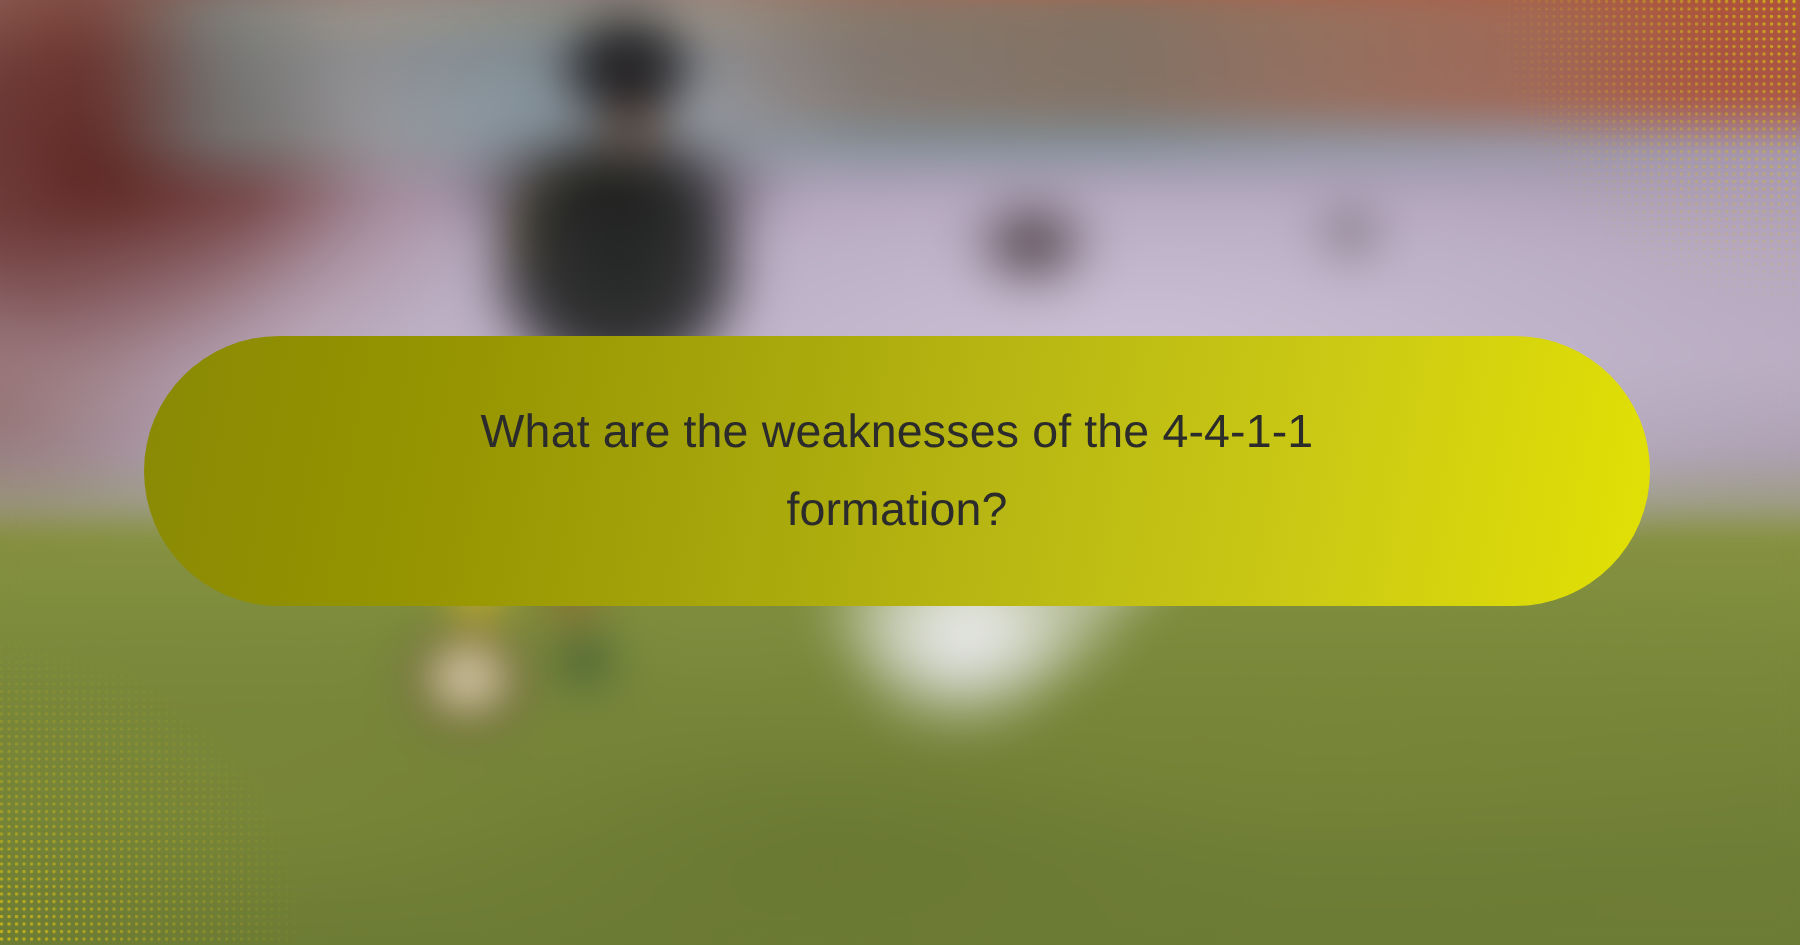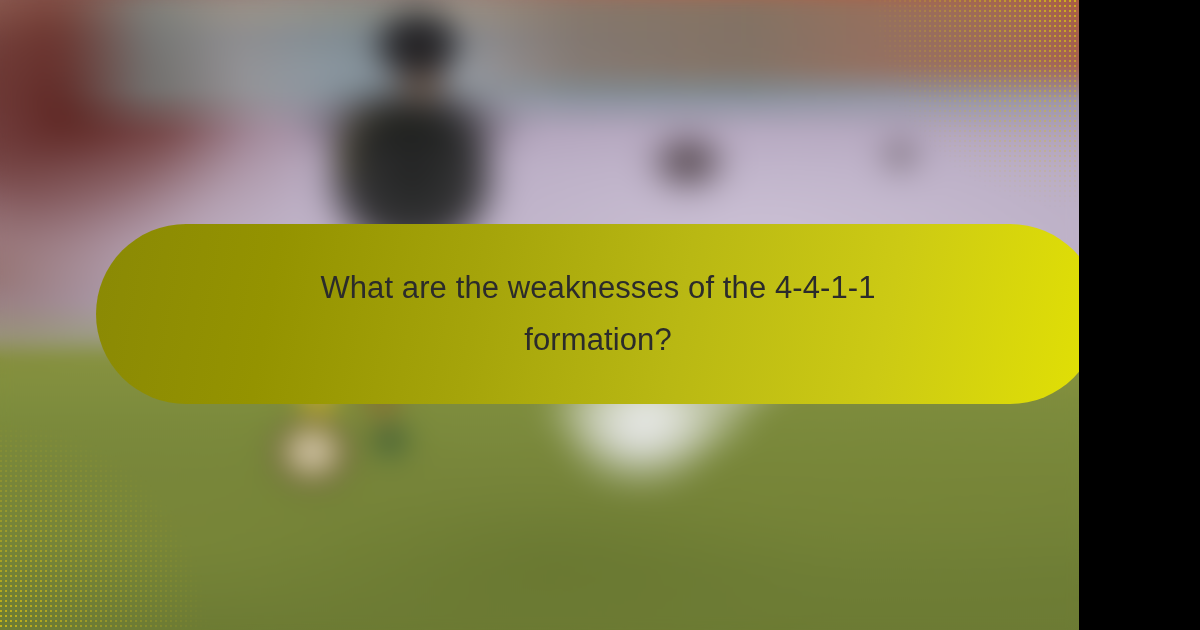--- a/index.html
+++ b/index.html
@@ -6,21 +6,21 @@
     margin: 0;
     padding: 0;
     background: #000;
   }
   body {
     font-family: "Liberation Sans", "DejaVu Sans", sans-serif;
   }
 
   #stage {
     position: relative;
-    width: 1079px;
+    width: 1200px;
     height: 630px;
     overflow: hidden;
     background: #fdba74;
   }
 
   
   .bg-layer {
     position: absolute;
     inset: -60px;
     pointer-events: none;

